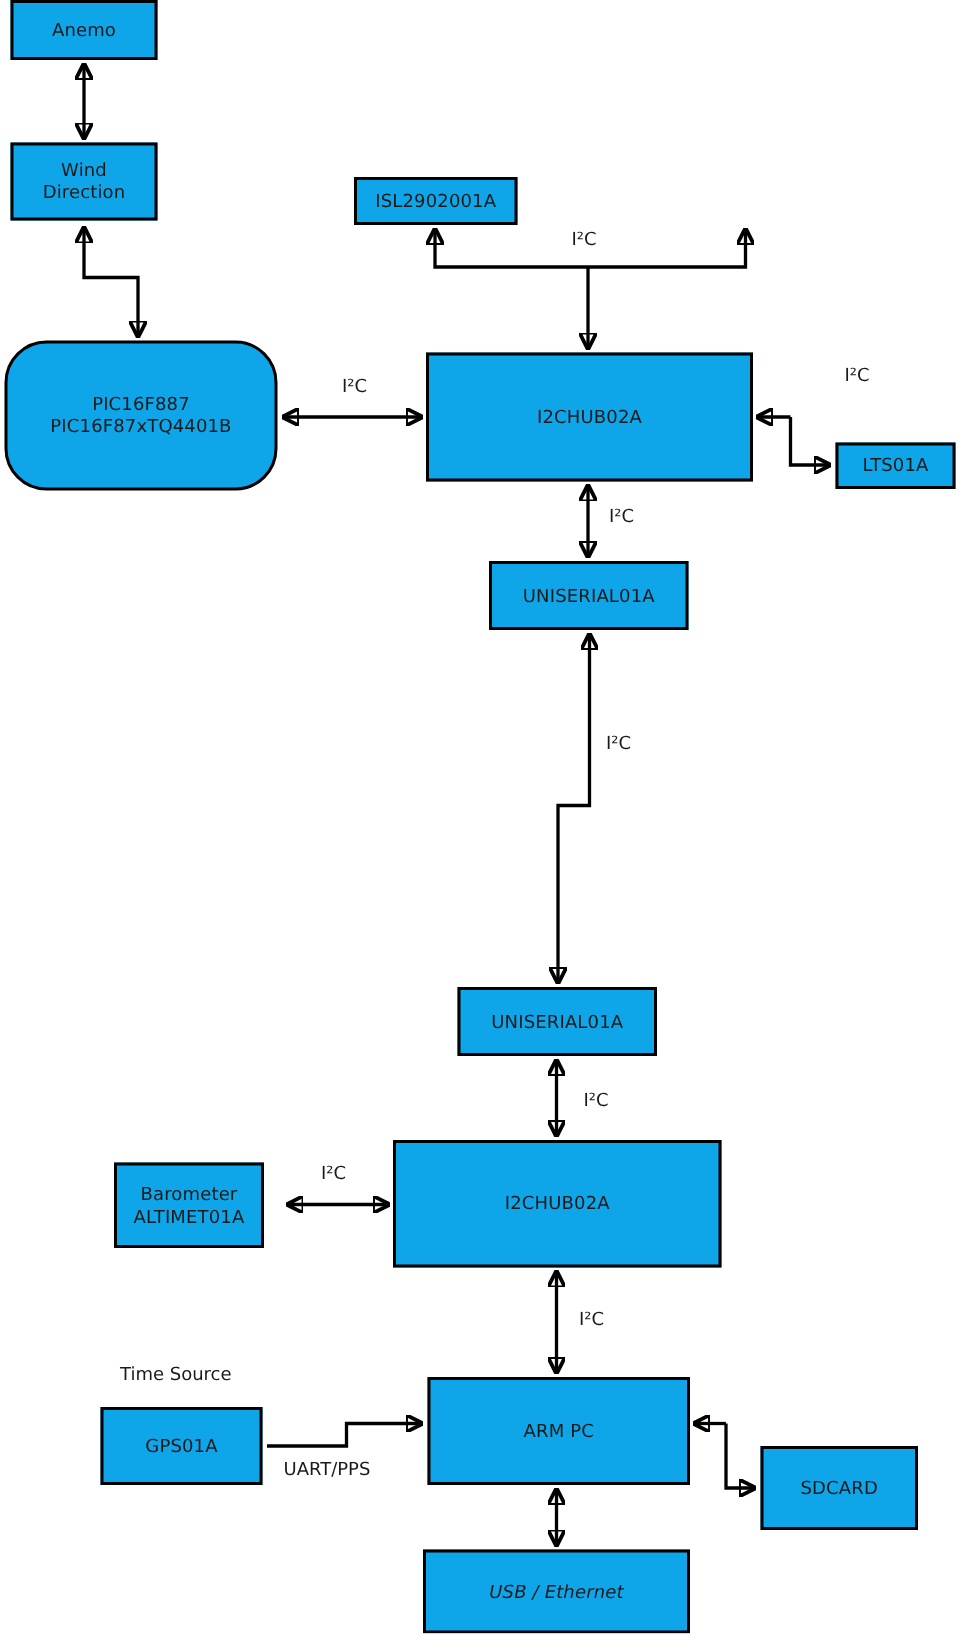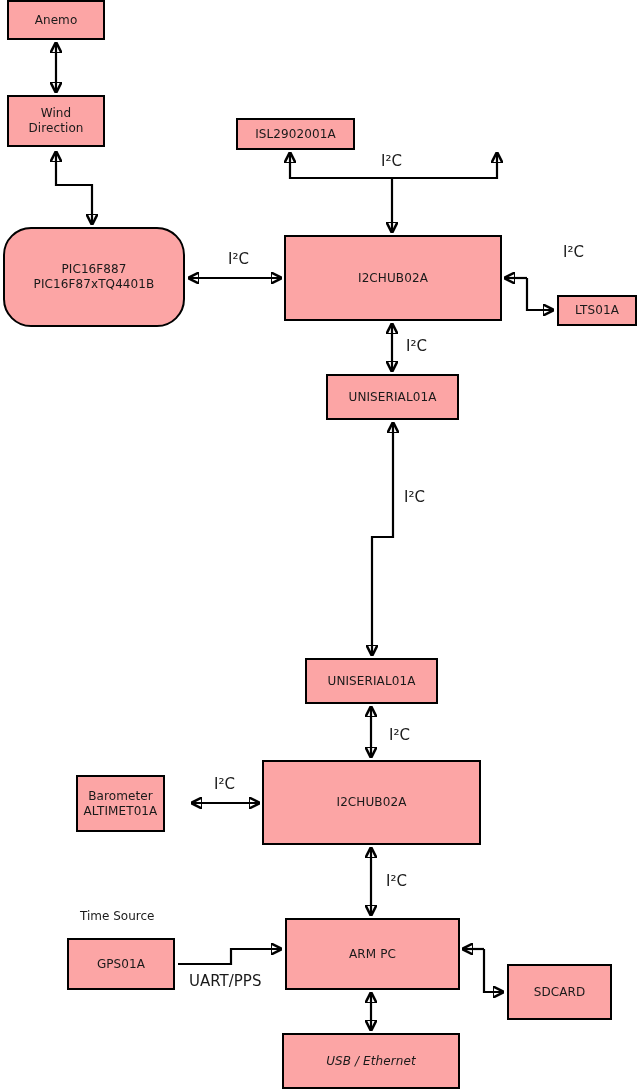--- a/index.html
+++ b/index.html
@@ -14,39 +14,39 @@
     position: relative;
     width: 640px;
     height: 1089px;
     background: #ffffff;
     overflow: hidden;
   }
   .node {
     position: absolute;
     box-sizing: border-box;
     border: 2px solid #000000;
-    background: #fca5a5;
+    background: #0ea5e9;
     display: flex;
     align-items: center;
     justify-content: center;
     text-align: center;
     color: #1a1a1a;
     font-size: 12px;
     line-height: 1.25;
     letter-spacing: 0.1px;
     z-index: 3;
   }
   .node .node-label {
     display: block;
     white-space: pre-line;
     padding: 0 4px;
   }
   .edge-label {
     position: absolute;
-    font-size: 15px;
+    font-size: 12px;
     color: #1a1a1a;
     white-space: nowrap;
     z-index: 4;
     background: transparent;
   }
   .free-label {
     position: absolute;
     font-size: 12px;
     color: #1a1a1a;
     white-space: nowrap;
@@ -117,42 +117,42 @@
   <div class="node" style="left:7px;  top:95px;   width:98px;  height:52px;">
     <span class="node-label">Wind
 Direction</span>
   </div>
 
   <div class="node" style="left:3px;  top:227px;  width:182px; height:100px;border-radius:28px;">
     <span class="node-label">PIC16F887
 PIC16F87xTQ4401B</span>
   </div>
 
-  <div class="node" style="left:236px; top:118px; width:119px; height:32px;">
+  <div class="node" style="left:236px; top:118px; width:109px; height:32px;">
     <span class="node-label">ISL2902001A</span>
   </div>
 
 
   <div class="node" style="left:284px; top:235px; width:218px; height:86px;">
     <span class="node-label">I2CHUB02A</span>
   </div>
 
   <div class="node" style="left:557px; top:295px; width:80px; height:31px;">
     <span class="node-label">LTS01A</span>
   </div>
 
   <div class="node" style="left:326px; top:374px; width:133px; height:46px;">
     <span class="node-label">UNISERIAL01A</span>
   </div>
 
   <div class="node" style="left:305px; top:658px; width:133px; height:46px;">
     <span class="node-label">UNISERIAL01A</span>
   </div>
 
-  <div class="node" style="left:76px; top:775px; width:89px; height:57px;">
+  <div class="node" style="left:76px; top:775px; width:100px; height:57px;">
     <span class="node-label">Barometer
 ALTIMET01A</span>
   </div>
 
   <div class="node" style="left:262px; top:760px; width:219px; height:85px;">
     <span class="node-label">I2CHUB02A</span>
   </div>
 
   <div class="node" style="left:67px; top:938px; width:108px; height:52px;">
     <span class="node-label">GPS01A</span>

